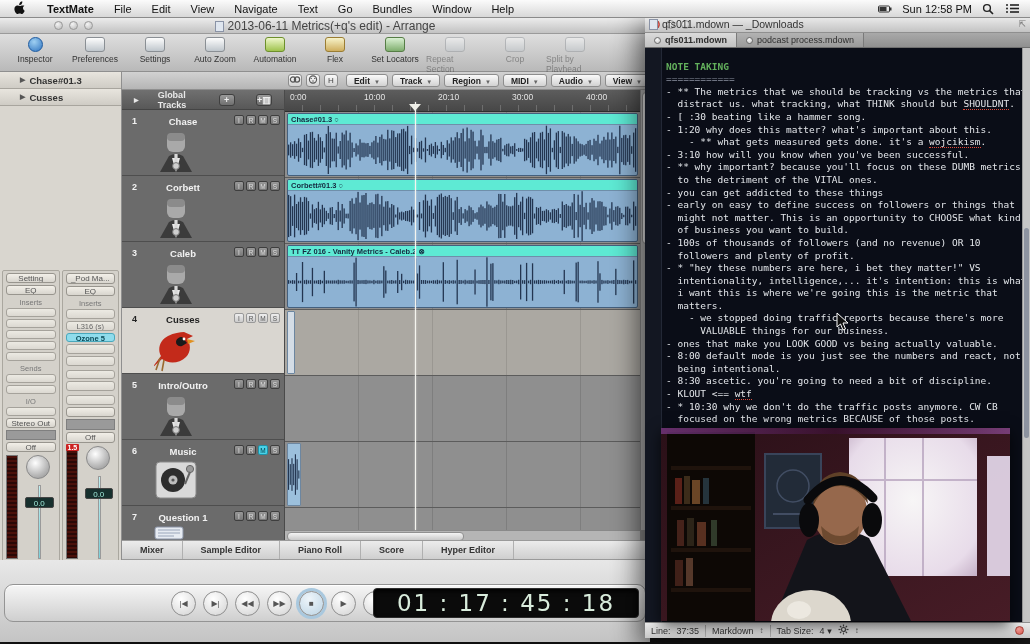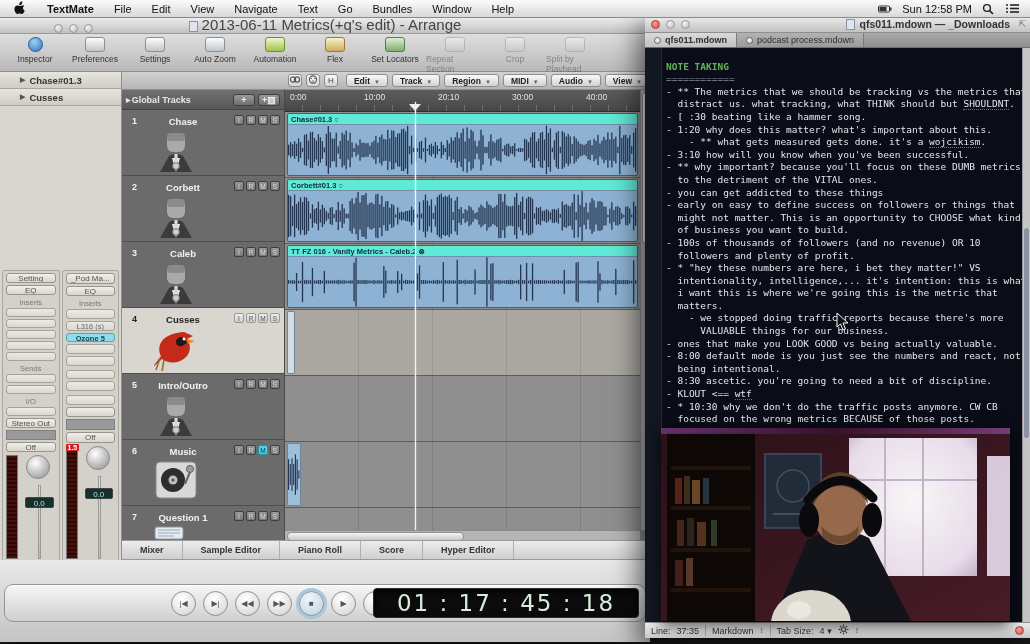--- a/index.html
+++ b/index.html
@@ -17,21 +17,21 @@
   .mb-item.first{font-weight:bold;}
   #mb-right{margin-left:auto;display:flex;align-items:center;gap:10px;padding-right:10px;padding-left:32px;}
   #mb-clock{font-size:11px;}
   .mb-ic{width:14px;height:12px;display:inline-block;}
 
   
   #daw{position:absolute;left:0;top:18px;width:650px;height:624px;background:#c8c8c8;
     box-shadow:0 8px 22px rgba(0,0,0,.55);}
   #daw-title{position:absolute;left:0;top:0;right:0;height:16px;
     background:linear-gradient(#ececec,#c2c2c2);border-bottom:1px solid #9a9a9a;
-    display:flex;align-items:flex-end;font-size:15px;color:#444;padding-left:48px;}
+    display:flex;align-items:center;font-size:12px;color:#444;padding-left:48px;}
   .tl{width:9px;height:9px;border-radius:50%;margin-left:6px;border:1px solid #999;
     background:radial-gradient(circle at 35% 30%,#f4f4f4,#b8b8b8);}
   #daw-title .title{position:absolute;left:0;right:0;text-align:center;}
   .doc-ic{display:inline-block;width:9px;height:11px;background:#dfe6ef;border:1px solid #8a93a6;
     vertical-align:-2px;margin-right:4px;}
   #daw-toolbar{position:absolute;left:0;top:16px;right:0;height:38px;
     background:linear-gradient(#dedede,#b9b9b9);border-bottom:1px solid #8f8f8f;
     display:flex;align-items:flex-start;padding:3px 0 0 6px;gap:2px;}
   .tb-item{display:flex;flex-direction:column;align-items:center;width:58px;font-size:8.5px;color:#333;}
   .tb-item.dim{opacity:.45;}
@@ -86,21 +86,21 @@
   .sq-btn{width:18px;height:13px;border:1px solid #8d8d8d;border-radius:3px;
     background:linear-gradient(#fafafa,#d2d2d2);font-size:8px;color:#444;text-align:center;line-height:12px;}
   .lm-btn{height:13px;border:1px solid #8d8d8d;border-radius:3px;background:linear-gradient(#fafafa,#d2d2d2);
     font-size:8.5px;color:#222;padding:0 7px;line-height:12px;font-weight:bold;}
   .lm-btn .car{font-size:6px;color:#666;margin-left:4px;}
 
   
   #trackpanel{position:absolute;left:122px;top:72px;width:163px;bottom:102px;background:#6e6e6e;
     border-right:1px solid #4a4a4a;overflow:hidden;}
   #gt-head{height:20px;background:linear-gradient(#707070,#585858);border-bottom:1px solid #444;
-    display:flex;align-items:center;color:#e8e8e8;font-size:9px;font-weight:bold;padding:0 4px;gap:1px;}
+    display:flex;align-items:center;color:#e8e8e8;font-size:9px;font-weight:bold;padding:0 12px;gap:19px;}
   #gt-head .tri{font-size:6px;}
   #gt-head .gt-btn{margin-left:auto;width:22px;height:12px;border-radius:3px;border:1px solid #3f3f3f;
     background:linear-gradient(#9a9a9a,#6f6f6f);color:#eee;font-size:9px;text-align:center;line-height:11px;}
   #gt-head .gt-btn + .gt-btn{margin-left:2px;}
   .trk{height:66px;border-bottom:1px solid #4e4e4e;position:relative;background:#6b6b6b;color:#f2f2f2;}
   .trk.sel{background:#d9d6d0;color:#222;}
   .trk .tnum{position:absolute;left:10px;top:6px;font-size:9px;font-weight:bold;}
   .trk .tname{position:absolute;left:0;right:40px;top:6px;text-align:center;font-size:9.5px;font-weight:bold;}
   .trk .tbtns{position:absolute;right:4px;top:5px;display:flex;gap:2px;}
   .trk-b{width:10px;height:10px;border-radius:2px;border:1px solid #3e3e3e;font-size:6.5px;color:#ddd;
@@ -157,21 +157,21 @@
     border:1px solid #2c2c2c;box-shadow:inset 0 2px 5px #000;
     display:flex;align-items:center;justify-content:center;}
   #lcd .tc{font-family:"DejaVu Sans",sans-serif;font-size:23px;color:#d9ecdc;letter-spacing:2px;}
 
   
   #tm{position:absolute;left:645px;top:16px;width:385px;height:622px;background:#bdbdbd;
     box-shadow:-6px 10px 26px rgba(0,0,0,.6);z-index:10;}
   #tm-title{position:absolute;left:0;top:0;right:0;height:17px;background:linear-gradient(#ededed,#c3c3c3);
     border-bottom:1px solid #8f8f8f;display:flex;align-items:center;font-size:10.5px;color:#333;}
   .tl.red{background:radial-gradient(circle at 35% 30%,#ff9a92,#dd4f44);border-color:#b03a32;}
-  #tm-title .title{position:absolute;left:4px;right:20px;text-align:right;font-weight:bold;}
+  #tm-title .title{position:absolute;left:4px;right:20px;text-align:left;font-weight:normal;}
   #tm-resize{position:absolute;right:4px;top:3px;font-size:9px;color:#777;}
   #tm-tabs{position:absolute;left:0;top:17px;right:0;height:15px;background:linear-gradient(#a9a9a9,#909090);
     display:flex;border-bottom:1px solid #6f6f6f;}
   .tmtab{display:flex;align-items:center;gap:4px;padding:0 9px;font-size:9px;color:#2e2e2e;
     border-right:1px solid #7a7a7a;background:linear-gradient(#b2b2b2,#9a9a9a);}
   .tmtab.active{background:linear-gradient(#dadada,#c2c2c2);font-weight:bold;}
   .tmtab .cdot{width:7px;height:7px;border-radius:50%;border:1px solid #6a6a6a;
     background:radial-gradient(circle at 40% 30%,#f8f8f8,#c8c8c8);}
   #tm-editor{position:absolute;left:0;top:32px;right:0;bottom:16px;background:#0a0d17;overflow:hidden;
     font-family:"DejaVu Sans Mono",monospace;}

